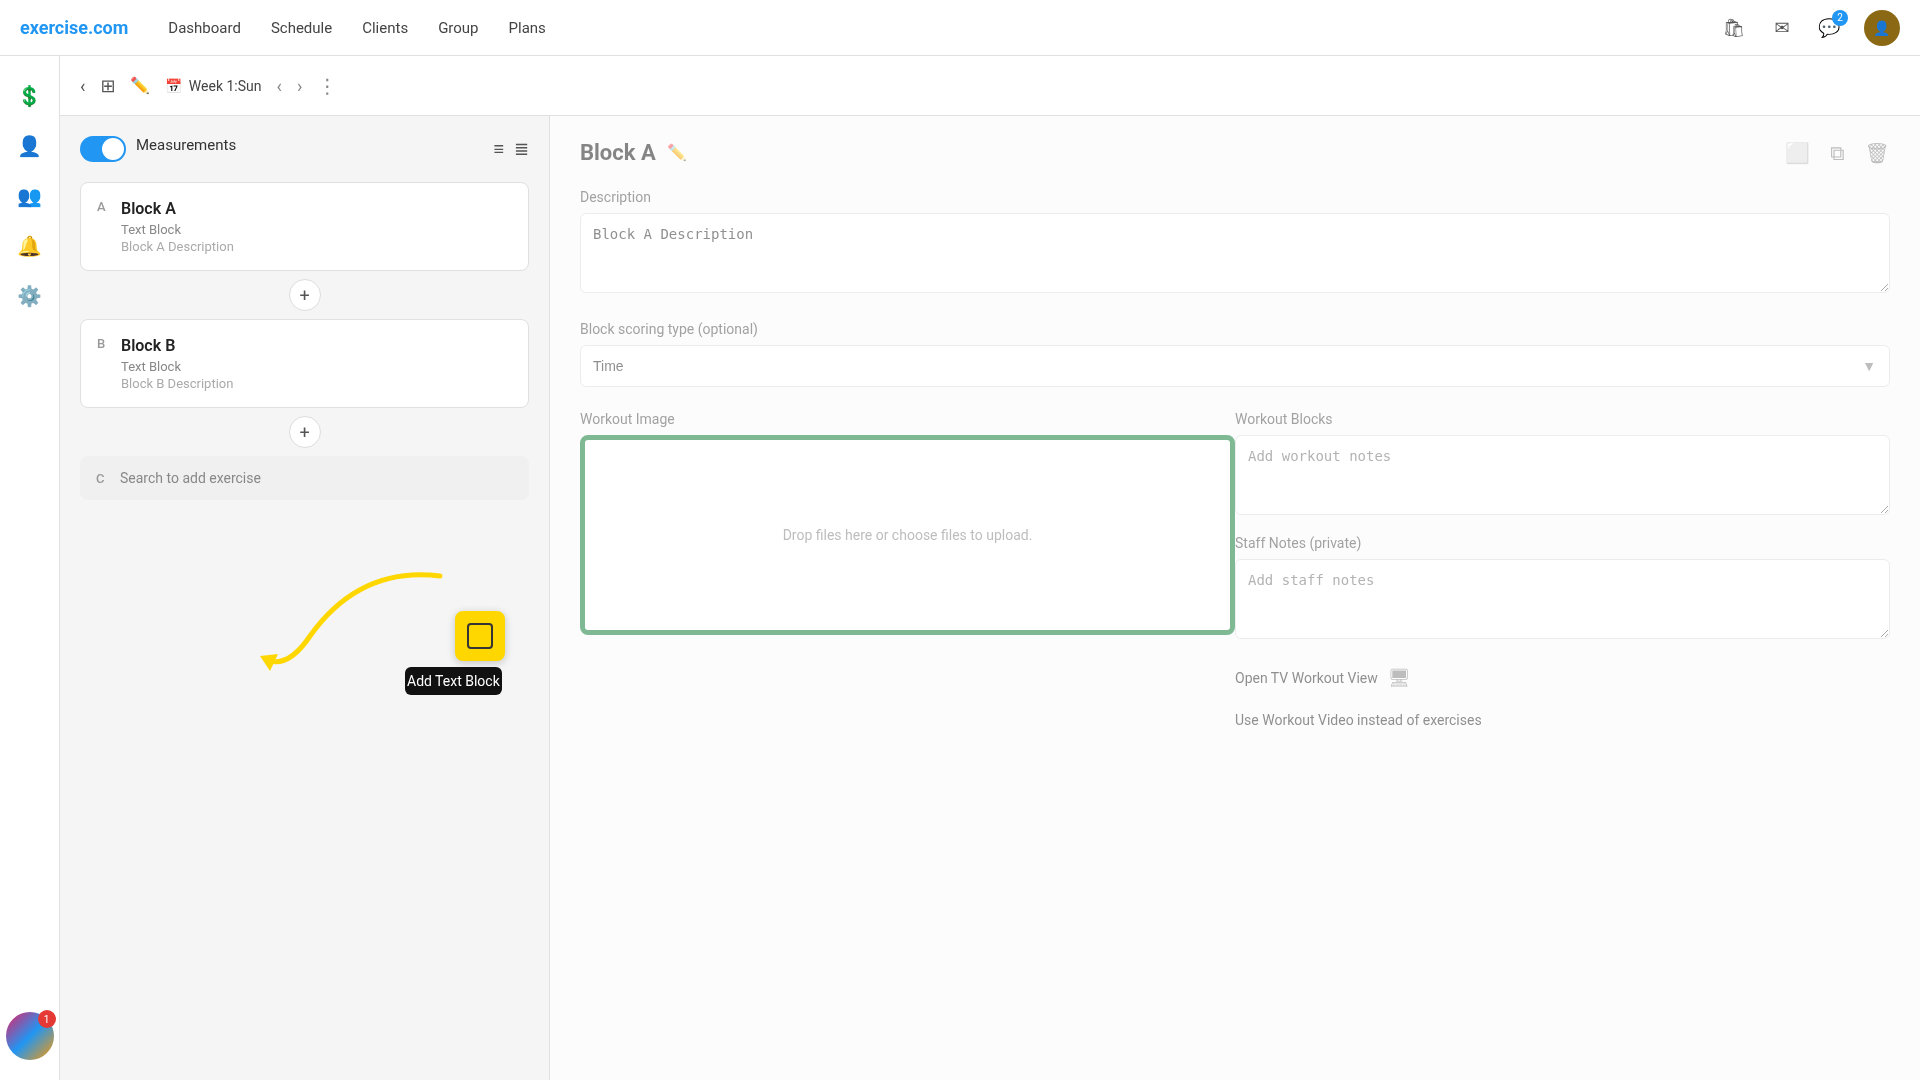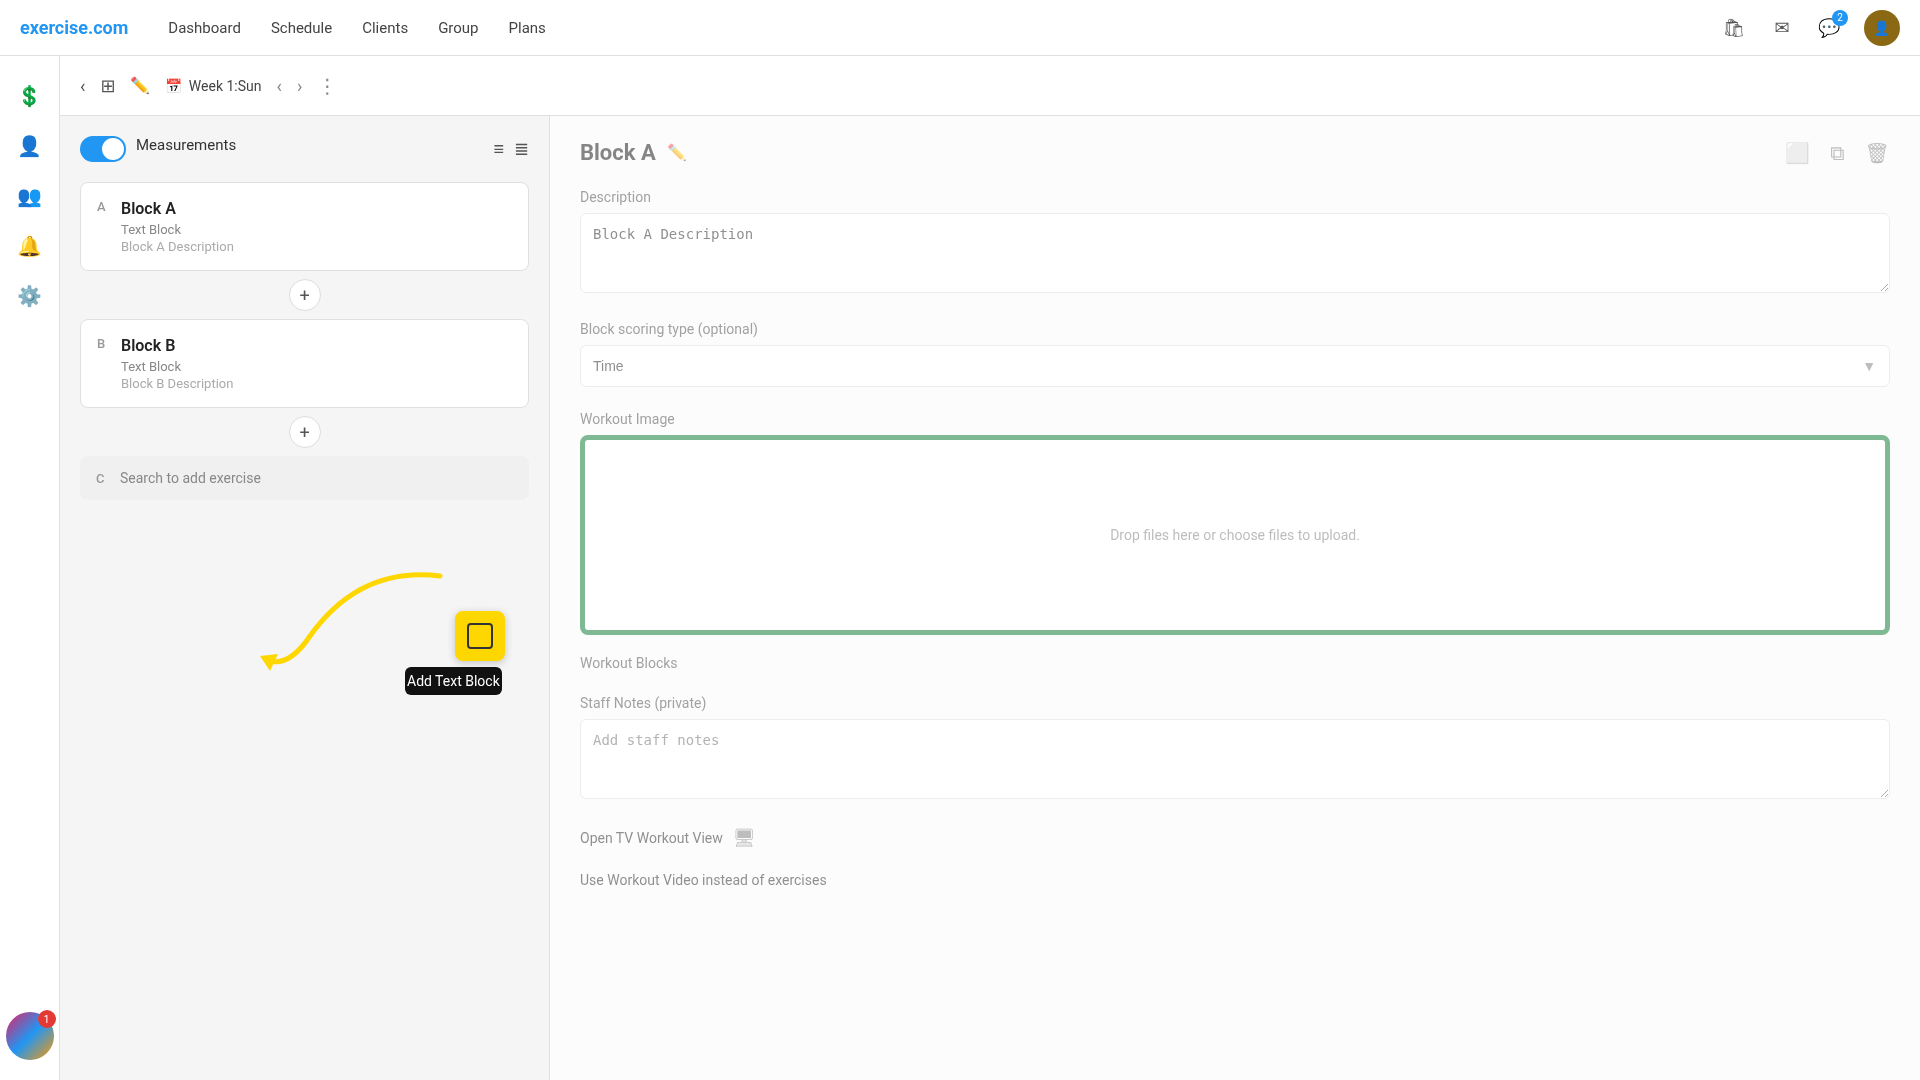--- a/index.html
+++ b/index.html
@@ -320,22 +320,21 @@
       transform: translateY(-50%);
       color: #888;
       font-size: 14px;
       pointer-events: none;
     }
     .form-section { margin-bottom: 24px; }
 
     
     .two-col {
       display: grid;
-      grid-template-columns: 1fr;
-      gap: 20px;
+      grid-template-columns: 1fr 1fr;
       margin-bottom: 8px;
     }
 
     .workout-image-area {
       border: 5px solid #15803d;
       border-radius: 8px;
       background: #fff;
       display: flex;
       flex-direction: column;
       align-items: center;
@@ -519,20 +518,21 @@
         <div>
           <div class="field-label">Workout Image</div>
           <div class="workout-image-area">
             <span>Drop files here or choose files to upload.</span>
           </div>
         </div>
 
         <div class="workout-notes-area">
           <div>
             <div class="field-label">Workout Blocks</div>
+            <textarea class="field-textarea" placeholder="Add workout notes" style=""></textarea>
           </div>
           <div>
             <div class="field-label">Staff Notes (private)</div>
             <textarea class="field-textarea" placeholder="Add staff notes" style=""></textarea>
           </div>
           <div class="open-tv-row">
             <span>Open TV Workout View</span>
             <span class="tv-icon">🖥</span>
           </div>
           <div class="use-video-row">

